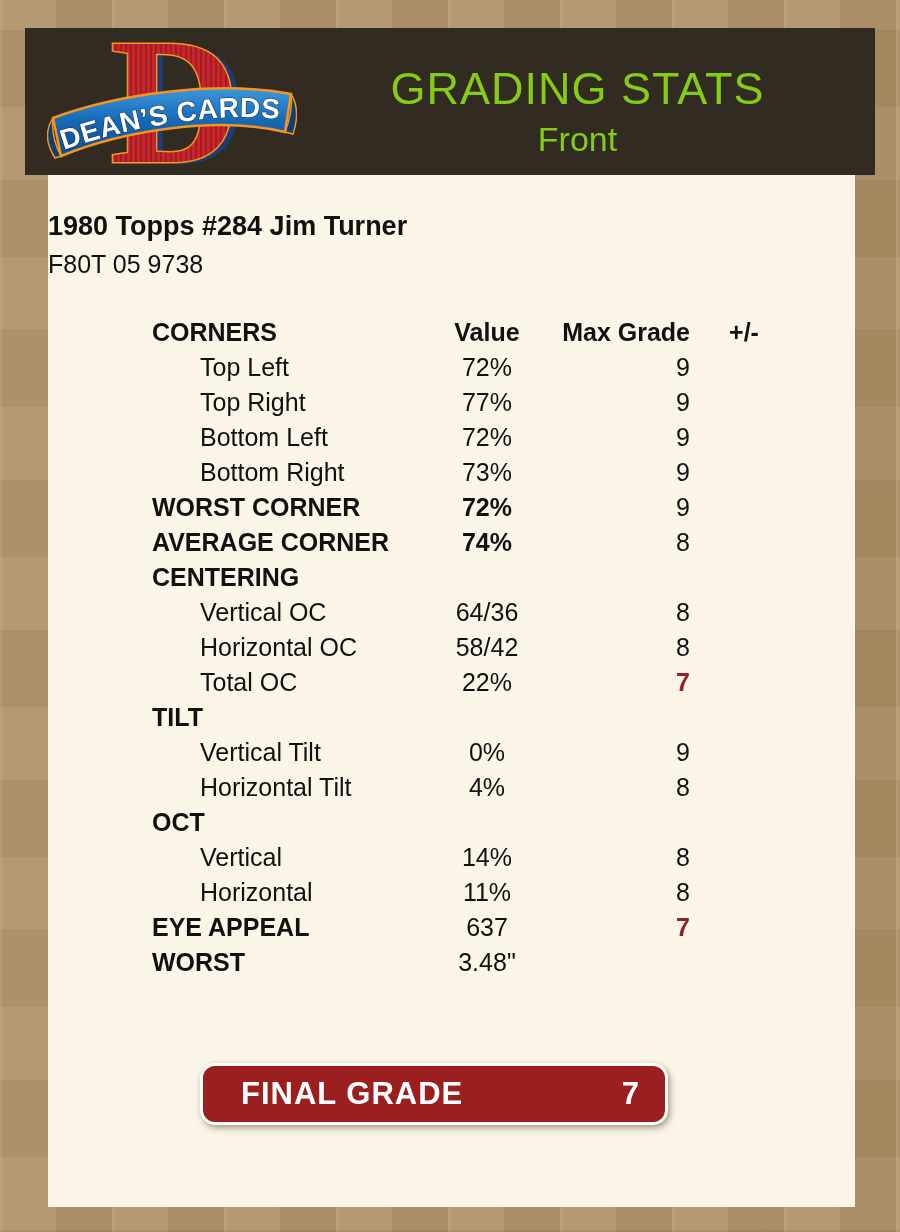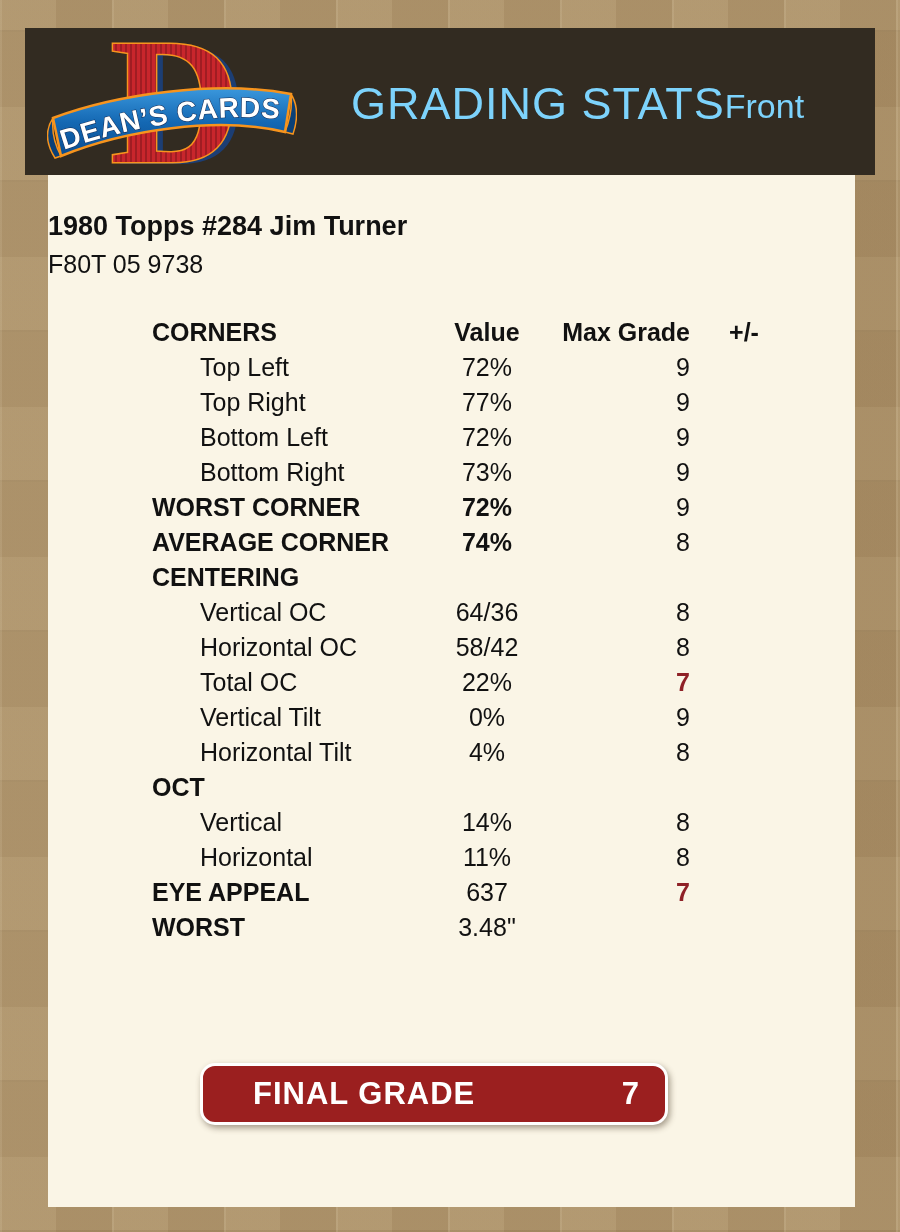--- a/index.html
+++ b/index.html
@@ -13,23 +13,23 @@
       repeating-linear-gradient(90deg, rgba(250,240,210,0.05) 0 56px, rgba(90,60,30,0.06) 56px 112px),
       repeating-linear-gradient(0deg, rgba(250,240,210,0.04) 0 75px, rgba(90,60,30,0.05) 75px 150px);
   }
   
   .header{
     position:absolute; left:25px; top:28px; width:850px; height:147px;
     background:#322b21;
   }
   .logo{ position:absolute; left:22px; top:6px; width:250px; height:140px; }
   .titles{
-    position:absolute; left:255px; right:0; top:0; height:100%;
-    display:flex; flex-direction:row; align-items:center; justify-content:center;
-    color:#7dd3fc; padding-top:2px;
+    position:absolute; left:255px; right:0; top:8px; height:100%;
+    display:flex; flex-direction:column; align-items:center; justify-content:center;
+    color:#84cc16; padding-top:2px;
   }
   .title{ font-size:45px; letter-spacing:1px; line-height:1.1; }
   .subtitle{ font-size:34px; margin-top:6px; }
   
   .panel{
     position:absolute; left:48px; top:175px; width:807px; height:1032px;
     background:#faf5e6; color:#111;
   }
   .card-title{ margin-top:36px; text-align:left; font-size:27px; font-weight:bold; }
   .card-code{ margin-top:8px; text-align:left; font-size:25px; }
@@ -48,21 +48,21 @@
   .boldvalue .value{ font-weight:bold; }
   .grade.red{ color:#8f2127; font-weight:bold; }
   
   .final-grade{
     position:absolute; left:152px; top:888px; width:468px; height:62px;
     background:#9b1f1f; border:3px solid #ffffff; border-radius:15px;
     box-shadow:2px 3px 6px rgba(60,45,25,0.45);
     box-sizing:border-box; color:#ffffff; font-weight:bold; font-size:31px;
     cursor:pointer;
   }
-  .fg-label{ position:absolute; left:50px; top:50%; transform:translateY(-50%); letter-spacing:1px; }
+  .fg-label{ position:absolute; left:38px; top:50%; transform:translateY(-50%); letter-spacing:1px; }
   .fg-value{ position:absolute; right:26px; top:50%; transform:translateY(-50%); }
 </style>
 </head>
 <body>
 
 <div class="stage">
 
   <div class="header">
 
     <svg class="logo" viewBox="0 0 250 140" aria-hidden="true">
@@ -165,20 +165,26 @@
             <span class="c value">58/42</span>
             <span class="c grade">8</span>
             <span class="c pm"></span>
           </div>
           <div class="trow">
             <span class="c label indent">Total OC</span>
             <span class="c value">22%</span>
             <span class="c grade red">7</span>
             <span class="c pm"></span>
           </div>
+          <div class="trow section">
+            <span class="c label">TILT</span>
+            <span class="c value"></span>
+            <span class="c grade"></span>
+            <span class="c pm"></span>
+          </div>
           <div class="trow">
             <span class="c label indent">Vertical Tilt</span>
             <span class="c value">0%</span>
             <span class="c grade">9</span>
             <span class="c pm"></span>
           </div>
           <div class="trow">
             <span class="c label indent">Horizontal Tilt</span>
             <span class="c value">4%</span>
             <span class="c grade">8</span>

